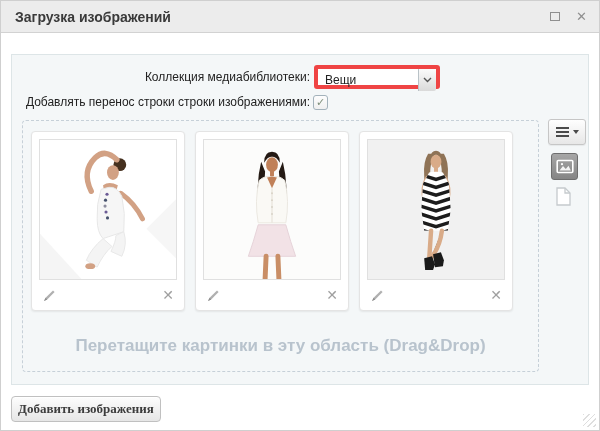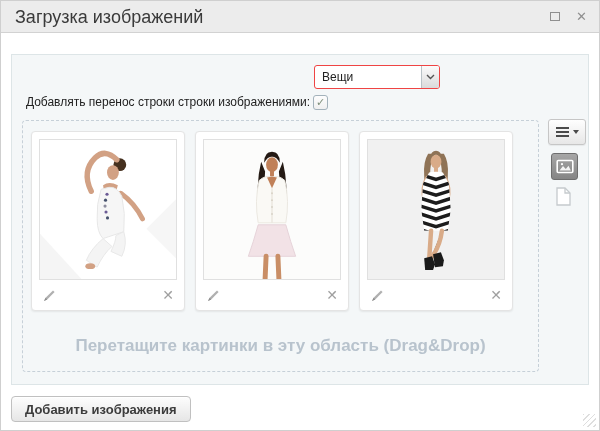--- a/index.html
+++ b/index.html
@@ -4,38 +4,38 @@
 <style>
   * { box-sizing: border-box; margin: 0; padding: 0; }
   html,body { width:600px; height:431px; overflow:hidden; }
   body { font-family:"Liberation Sans","DejaVu Sans",sans-serif; background:#fff; }
 
   .window { position:relative; width:600px; height:431px; background:#fff; border:1px solid #cfcfcf; }
 
   
   .titlebar { position:absolute; left:0; top:0; width:100%; height:32px;
     background:#ececec; border-bottom:1px solid #d2d2d2; }
-  .title { position:absolute; left:14px; top:0; line-height:32px; font-size:18px;
-    font-weight:normal; color:#3a3a3a; }
+  .title { position:absolute; left:14px; top:0; line-height:32px; font-size:14px;
+    font-weight:bold; color:#3a3a3a; }
   .maxbox { position:absolute; right:39px; top:11px; width:10px; height:9px;
     border:1px solid #8f8f8f; cursor:pointer; }
   .closex { position:absolute; right:12px; top:0; line-height:31px; font-size:13px;
     color:#8f8f8f; font-weight:bold; cursor:pointer; }
 
   
   .panel { position:absolute; left:10px; top:53px; width:578px; height:331px;
     background:#f4f7f8; border:1px solid #dde5e7; }
 
   .lbl-col { position:absolute; left:0; width:298px; text-align:right;
     font-size:12px; color:#222; }
   .lbl-row1 { top:10px; line-height:24px; }
   .lbl-row2 { top:40px; line-height:15px; }
 
   .select { position:absolute; left:302px; top:10px; width:126px; height:24px;
-    background:#fff; border:1px solid #ef4444; border-radius:3px; cursor:pointer; }
+    background:#fff; border:4px solid #ef4444; border-radius:3px; cursor:pointer; }
   .select-value { position:absolute; left:7px; top:0; line-height:22px; font-size:12px; color:#222; }
   .select-arrow { position:absolute; right:0; top:0; width:18px; height:22px;
     background:linear-gradient(#fbfbfb,#dadada); border-left:1px solid #b9c2c7;
     border-radius:0 2px 2px 0; display:flex; align-items:center; justify-content:center; cursor:pointer; }
 
   .checkbox { position:absolute; left:301px; top:40px; width:15px; height:15px;
     background:linear-gradient(#fdfdfd,#f0f0f0); border:1px solid #a3b2bb; border-radius:3px;
     cursor:pointer; text-align:center; }
   .check { display:block; font-size:11px; line-height:13px; color:#7e8f7a; font-weight:bold; }
 
@@ -66,40 +66,41 @@
     border-left:3.5px solid transparent; border-right:3.5px solid transparent;
     border-top:4px solid #4a4a4a; }
   .img-btn { margin:8px 0 0 3px; width:27px; height:27px; border:1px solid #6e6e6e; border-radius:3px;
     background:linear-gradient(#a6a6a6,#858585); display:flex; align-items:center;
     justify-content:center; cursor:pointer; }
   .doc-icon { display:block; margin:7px 0 0 8px; cursor:pointer; }
 
   
   .btn { position:absolute; top:395px; height:26px; border:1px solid #c0c0c0; border-radius:4px;
     background:linear-gradient(#fdfdfd,#e6e6e6); box-shadow:inset 0 1px 0 rgba(255,255,255,.8);
-    font-family:Liberation Sans, sans-serif; font-size:13px; font-weight:bold; color:#3c3c3c; cursor:pointer; padding:0 13px; }
+    font-family:Liberation Serif, serif; font-size:13px; font-weight:bold; color:#3c3c3c; cursor:pointer; padding:0 6px; }
   .btn-add { left:10px; }
   .btn-cancel { left:178px; }
 
   .resize-grip { position:absolute; right:3px; bottom:3px; width:13px; height:13px; cursor:nwse-resize;
     background:repeating-linear-gradient(135deg, #dedede 0 1px, transparent 1px 4px); }
 </style>
 </head>
 <body>
 
 <div class="window">
 
   <div class="titlebar">
     <span class="title">Загрузка изображений</span>
     <span class="maxbox"></span>
     <span class="closex">✕</span>
   </div>
 
   <div class="panel">
 
+    <div class="lbl-col lbl-row1">Коллекция медиабиблиотеки:</div>
     <div class="select">
       <span class="select-value">Вещи</span>
       <span class="select-arrow">
         <svg width="9" height="6" viewBox="0 0 9 6">
             <polyline points="1,1 4.5,4.5 8,1" fill="none" stroke="#555" stroke-width="1.4"></polyline>
           </svg>
       </span>
     </div>
 
     <div class="lbl-col lbl-row2">Добавлять перенос строки строки изображениями:</div>

